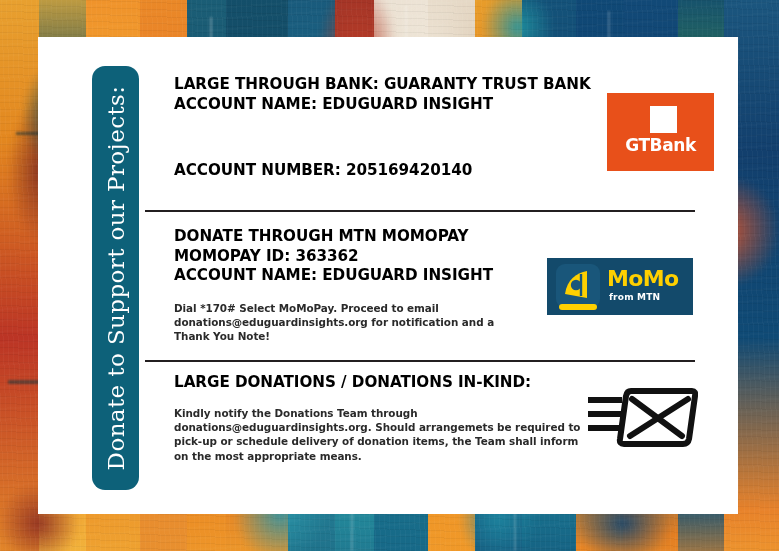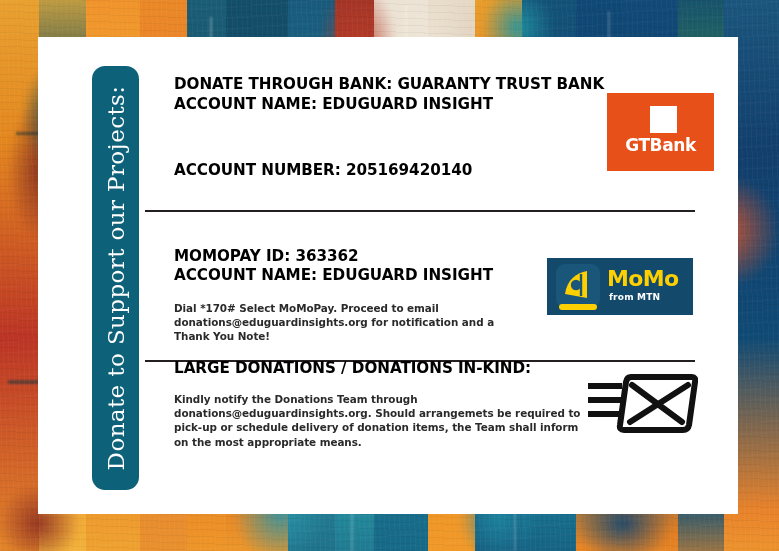--- a/index.html
+++ b/index.html
@@ -263,35 +263,36 @@
   <div id="card"></div>
 
   <div id="sidebar">
     <div id="sidebar-label">Donate to Support our Projects:</div>
   </div>
 
   <div id="content">
 
     <div class="section" style="top:38px; height:150px;">
       <div class="sec-inner">
-        <p class="heading" style="position:absolute; left:29px; top:0;">DONATE THROUGH BANK: GUARANTY TRUST BANK</p>
+        <p class="heading" style="position:absolute; left:29px; top:0;">LARGE THROUGH BANK: GUARANTY TRUST BANK</p>
         <p class="heading" style="position:absolute; left:29px; top:19.5px;">ACCOUNT NAME: EDUGUARD INSIGHT</p>
         <p class="heading" style="position:absolute; left:29px; top:39px;margin-top:47px;">ACCOUNT NUMBER: 205169420140</p>
 
         <div class="gtbank" style="left:462px; top:18px;">
           <div class="gt-square"></div>
           <div class="gt-word">GTBank</div>
         </div>
       </div>
     </div>
 
     <div class="divider" style="top:173px;"></div>
 
     <div class="section" style="top:190px; height:145px;">
       <div class="sec-inner">
+        <p class="heading" style="position:absolute; left:29px; top:0;">DONATE THROUGH MTN MOMOPAY</p>
         <p class="heading" style="position:absolute; left:29px; top:19.5px;text-align:right;">MOMOPAY ID: 363362</p>
         <p class="heading" style="position:absolute; left:29px; top:39px;">ACCOUNT NAME: EDUGUARD INSIGHT</p>
         <p class="body-text" style="position:absolute; left:29px; top:74px; width:350px;">Dial *170# Select MoMoPay. Proceed to email donations@eduguardinsights.org for notification and a Thank You Note!</p>
 
         <div class="momo" style="left:402px; top:31px;">
           <div class="momo-mark">
             <svg width="44" height="44" viewBox="0 0 44 44" aria-hidden="true">
               <path d="M9 30 C11 16, 20 9, 31 7 L31 34 Z" fill="#ffd000"></path>
               <circle cx="20" cy="21" r="5.2" fill="#19567a"></circle>
               <path d="M25 10 L25 32" stroke="#19567a" stroke-width="2.4"></path>
@@ -299,21 +300,21 @@
           </div>
           <div class="momo-bar"></div>
           <div class="momo-word">MoMo</div>
           <div class="momo-sub">from MTN</div>
         </div>
       </div>
     </div>
 
     <div class="divider" style="top:323px;"></div>
 
-    <div class="section" style="top:322px; height:125px;">
+    <div class="section" style="top:336px; height:125px;">
       <div class="sec-inner">
         <p class="heading" style="position:absolute; left:29px; top:0;">LARGE DONATIONS / DONATIONS IN-KIND:</p>
         <p class="body-text" style="position:absolute; left:29px; top:33px; width:408px;">Kindly notify the Donations Team through donations@eduguardinsights.org. Should arrangemets be required to pick-up or schedule delivery of donation items, the Team shall inform on the most appropriate means.</p>
 
         <div class="envelope" style="left:443px; top:8px;">
           <svg width="110" height="72" viewBox="0 0 110 72" aria-hidden="true">
             <g stroke="#111111" stroke-width="6" stroke-linecap="square">
               <line x1="3" y1="19" x2="31" y2="19"></line>
               <line x1="3" y1="33" x2="31" y2="33"></line>
               <line x1="3" y1="47" x2="31" y2="47"></line>

